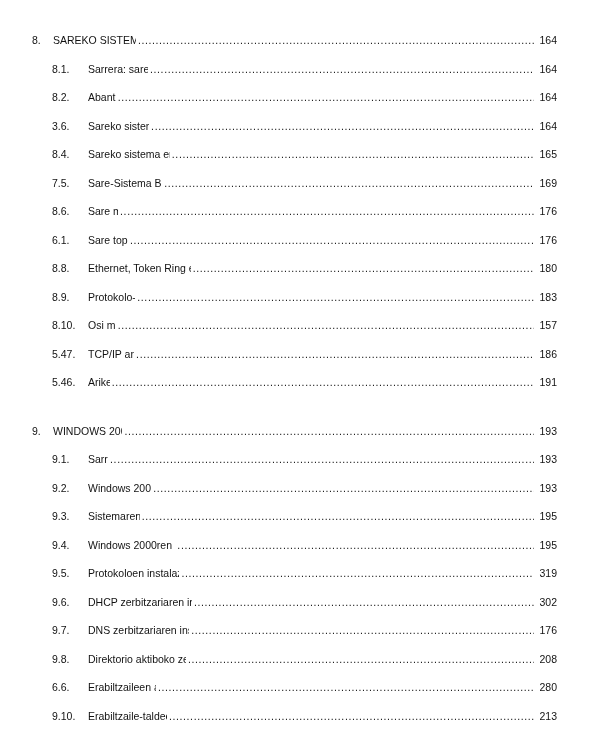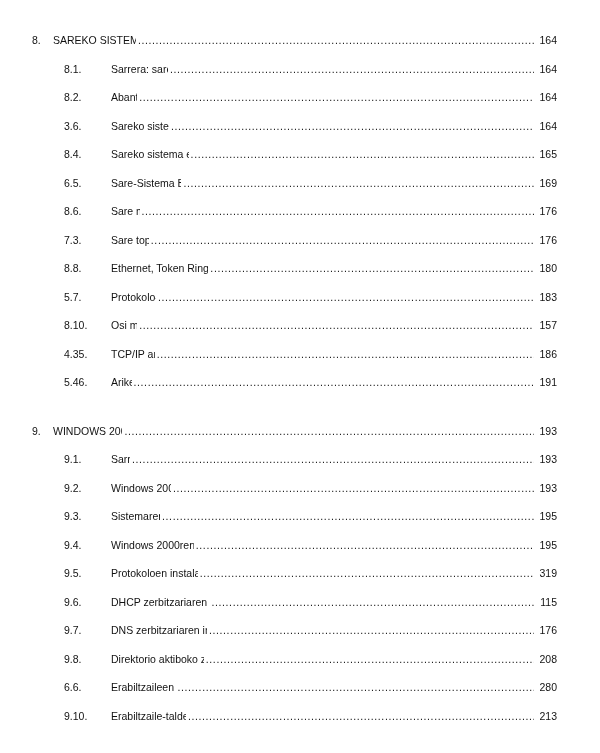--- a/index.html
+++ b/index.html
@@ -25,22 +25,22 @@
     height: 28.5px;
     white-space: nowrap;
   }
   .toc-row .num {
     flex: 0 0 auto;
   }
   .row-main .num {
     width: 21px;
   }
   .row-sub .num {
-    margin-left: 32px;
-    width: 47px;
+    margin-left: 20px;
+    width: 36px;
   }
   .toc-row .title {
     flex: 0 1 auto;
     overflow: hidden;
   }
   .toc-row .leader {
     flex: 1 1 auto;
     overflow: hidden;
     margin: 0 4px 0 2px;
     height: 14px;
@@ -94,63 +94,63 @@
   </div>
 
   <div class="toc-row row-sub">
     <span class="num">8.4.</span>
     <span class="title">Sareko sistema eragile desberdinak</span>
     <span class="leader"></span>
     <span class="pagenum">165</span>
   </div>
 
   <div class="toc-row row-sub">
-    <span class="num">6.5.</span>
+    <span class="num">7.5.</span>
     <span class="title">Sare-Sistema Baten Hardwarea</span>
     <span class="leader"></span>
     <span class="pagenum">169</span>
   </div>
 
   <div class="toc-row row-sub">
     <span class="num">8.6.</span>
     <span class="title">Sare motak</span>
     <span class="leader"></span>
     <span class="pagenum">176</span>
   </div>
 
   <div class="toc-row row-sub">
-    <span class="num">7.3.</span>
+    <span class="num">6.1.</span>
     <span class="title">Sare topologiak</span>
     <span class="leader"></span>
     <span class="pagenum">176</span>
   </div>
 
   <div class="toc-row row-sub">
     <span class="num">8.8.</span>
     <span class="title">Ethernet, Token Ring eta Arcnet espezifikazioak</span>
     <span class="leader"></span>
     <span class="pagenum">180</span>
   </div>
 
   <div class="toc-row row-sub">
-    <span class="num">5.7.</span>
+    <span class="num">8.9.</span>
     <span class="title">Protokolo-hierarkia</span>
     <span class="leader"></span>
     <span class="pagenum">183</span>
   </div>
 
   <div class="toc-row row-sub">
     <span class="num">8.10.</span>
     <span class="title">Osi mailak</span>
     <span class="leader"></span>
     <span class="pagenum">157</span>
   </div>
 
   <div class="toc-row row-sub">
-    <span class="num">4.35.</span>
+    <span class="num">5.47.</span>
     <span class="title">TCP/IP arkitektura</span>
     <span class="leader"></span>
     <span class="pagenum">186</span>
   </div>
 
   <div class="toc-row row-sub">
     <span class="num">5.46.</span>
     <span class="title">Ariketak</span>
     <span class="leader"></span>
     <span class="pagenum">191</span>
@@ -195,21 +195,21 @@
     <span class="num">9.5.</span>
     <span class="title">Protokoloen instalazioa eta konfigurazioa</span>
     <span class="leader"></span>
     <span class="pagenum">319</span>
   </div>
 
   <div class="toc-row row-sub">
     <span class="num">9.6.</span>
     <span class="title">DHCP zerbitzariaren instalazio eta konfigurazioa</span>
     <span class="leader"></span>
-    <span class="pagenum">115</span>
+    <span class="pagenum">302</span>
   </div>
 
   <div class="toc-row row-sub">
     <span class="num">9.7.</span>
     <span class="title">DNS zerbitzariaren instalazio eta konfigurazioa</span>
     <span class="leader"></span>
     <span class="pagenum">176</span>
   </div>
 
   <div class="toc-row row-sub">

